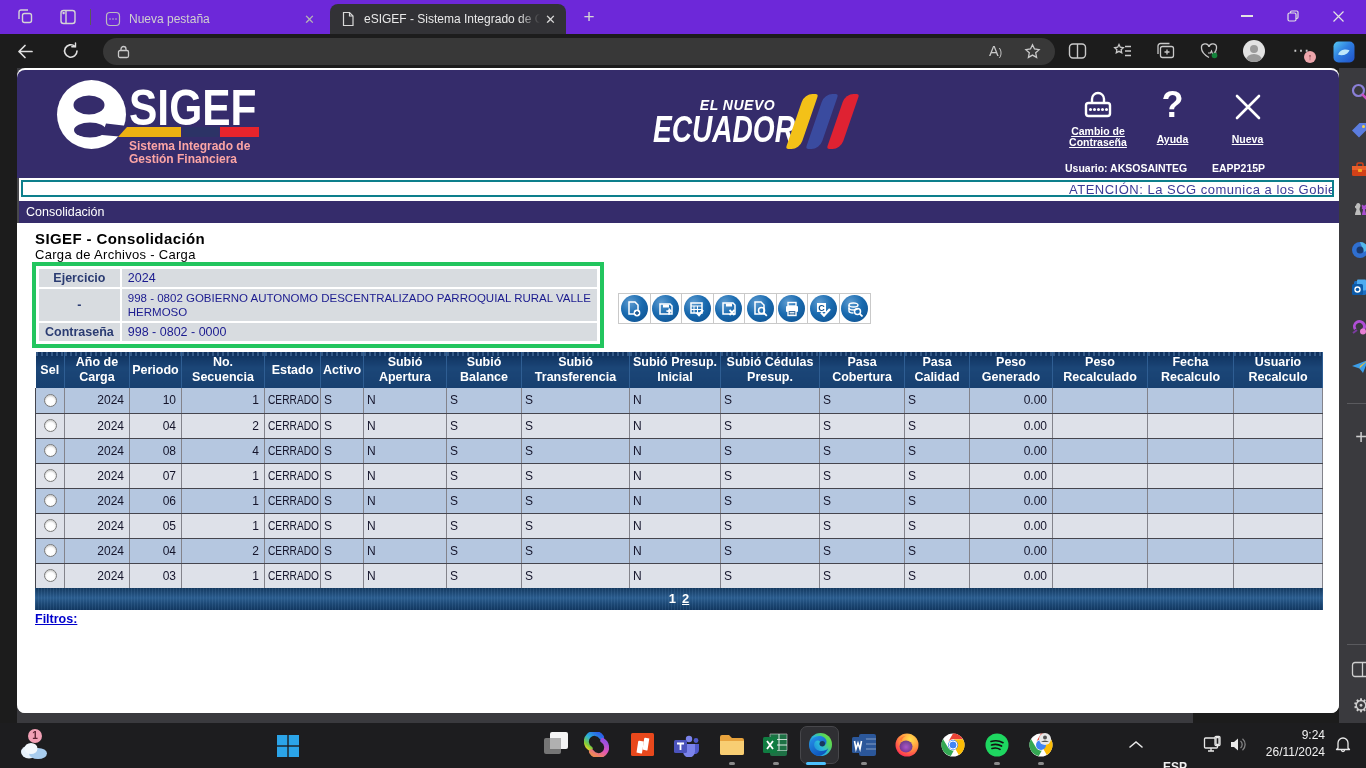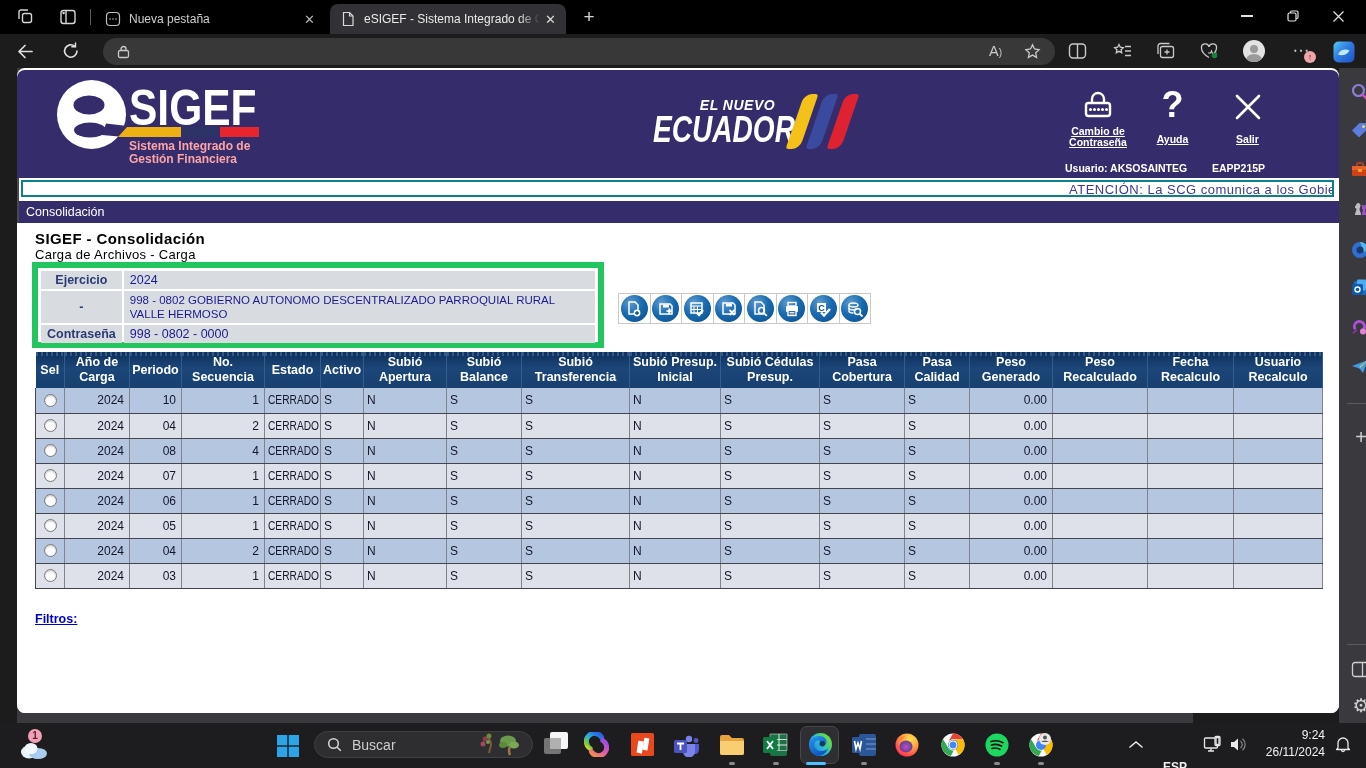--- a/index.html
+++ b/index.html
@@ -1,21 +1,21 @@
 <!DOCTYPE html>
 <html><head>
 <meta charset="utf-8">
 <style>
 * { margin:0; padding:0; box-sizing:border-box; }
 html,body { width:1366px; height:768px; overflow:hidden; background:#1c1c1c; font-family:"Liberation Sans", sans-serif; }
 .abs { position:absolute; }
 #stage { position:relative; width:1366px; height:768px; }
 
 
-#tabbar { position:absolute; left:0; top:0; width:1366px; height:34px; background:#000000;padding-left:30px; }
+#tabbar { position:absolute; left:0; top:0; width:1366px; height:34px; background:#6d28d9;padding-left:30px; }
 #addrbar { position:absolute; left:0; top:34px; width:1366px; height:34px; background:#1c1c1c; }
 #workspace { position:absolute; left:17px; top:68px; width:1176px; height:655px; background:#3a3a3e;padding-left:13px; }
 #page { position:absolute; left:0; top:0; width:1322px; height:645px; background:#ffffff; border-radius:8px; overflow:hidden; }
 #sidebar { position:absolute; left:1322px; top:0; width:44px; height:655px; background:#3a3a3e; }
 
 .tab { position:absolute; top:4px; height:30px; display:flex; align-items:center; color:#cfcfcf; font-size:12px; }
 .tab.active { background:#323236; border-radius:8px 8px 0 0; color:#e9e9e9; }
 .tabicon { width:16px; height:16px; margin:0 8px 0 10px; flex:0 0 auto; }
 .tclose { margin-left:auto; margin-right:10px; color:#b5b5b5; font-size:13px; }
 
@@ -28,21 +28,21 @@
 #hdr { position:absolute; left:0; top:2px; width:1322px; height:108px; background:#352c6b; border-radius:8px 8px 0 0; }
 #marquee { position:absolute; left:4px; top:112px; width:1313px; height:17px; background:#ffffff; border:2px solid #0d7f8c; overflow:hidden; }
 #marquee span { position:absolute; left:1046px; top:0px; font-size:13px; color:#3b3a96; white-space:nowrap; letter-spacing:0.5px; }
 #menubar { position:absolute; left:0; top:133px; width:1322px; height:22px; background:#352c6b; color:#ffffff; font-size:12.5px; line-height:22px; padding-left:9px; }
 
 #content { position:absolute; left:0; top:155px; width:1322px; height:490px; background:#fff; }
 h1.t1 { position:absolute; left:18px; top:7px; font-size:15px; color:#000; font-weight:bold; letter-spacing:0.4px; }
 .t2 { position:absolute; left:18px; top:24px; font-size:13px; color:#000; letter-spacing:0.3px; }
 
 
-#fbox { position:absolute; left:15px; top:39px; width:572px; height:86px; border:6px solid #22c55e; background:#ffffff; padding:1px; }
+#fbox { position:absolute; left:15px; top:39px; width:572px; height:86px; border:4px solid #22c55e; background:#ffffff; padding:1px; }
 #fbox table { border-collapse:separate; border-spacing:2px; width:100%; height:100%; }
 #fbox td { background:#d8dce0; color:#1b1b8f; font-size:12.5px; padding:2px 6px; vertical-align:middle; }
 #fbox td.lb { width:72px; color:#2b3c72; font-weight:bold; font-size:12.5px; text-align:center; }
 
 
 #icons { position:absolute; left:601px; top:70px; display:flex; }
 .ic { width:32.5px; height:31px; border:1px solid #c9c9c9; background:#fff; display:flex; align-items:center; justify-content:center; }
 .ic + .ic { margin-left:-1px; }
 .bub { width:27px; height:27px; border-radius:50%; background:radial-gradient(circle at 35% 28%, #5d9bd0 0%, #1a6bb0 45%, #0a4c8a 100%); display:flex; align-items:center; justify-content:center; }
 
@@ -197,21 +197,21 @@
             <circle cx="20.5" cy="22.5" r="1.5" fill="#fff" stroke="none"></circle>
             <circle cx="24.5" cy="22.5" r="1.5" fill="#fff" stroke="none"></circle>
             <circle cx="28.5" cy="22.5" r="1.5" fill="#fff" stroke="none"></circle>
         </svg>
         <div class="abs" style="left:1046px;top:56px;width:70px;text-align:center;font-size:10.5px;font-weight:bold;color:#fff;text-decoration:underline;line-height:10.5px;">Cambio de<br>Contraseña</div>
         <div class="abs" style="left:1128px;top:14px;width:55px;text-align:center;font-size:36px;font-weight:bold;color:#fff;">?</div>
         <div class="abs" style="left:1128px;top:63px;width:55px;text-align:center;font-size:10.5px;font-weight:bold;color:#fff;text-decoration:underline;">Ayuda</div>
         <svg class="abs" style="left:1215px;top:21px;" width="32" height="32" viewBox="0 0 32 32" stroke="#fff" stroke-width="2.6" stroke-linecap="round">
           <path d="M5 5 L27 27 M27 5 L5 27"></path>
         </svg>
-        <div class="abs" style="left:1203px;top:63px;width:55px;text-align:center;font-size:10.5px;font-weight:bold;color:#fff;text-decoration:underline;">Salir</div>
+        <div class="abs" style="left:1203px;top:63px;width:55px;text-align:center;font-size:10.5px;font-weight:bold;color:#fff;text-decoration:underline;">Nueva</div>
         <div class="abs" style="left:1048px;top:92px;font-size:10.5px;font-weight:bold;color:#fff;">Usuario: AKSOSAINTEG</div>
         <div class="abs" style="left:1195px;top:92px;font-size:10.5px;font-weight:bold;color:#fff;">EAPP215P</div>
       </div>
       <div id="marquee">
           <span>ATENCIÓN: La SCG comunica a los Gobiernos</span>
         </div>
       <div id="menubar">Consolidación</div>
       <div class="abs" style="left:0;top:110px;width:2px;height:535px;background:#48484c;"></div>
       <div id="content">
         <h1 class="t1">SIGEF - Consolidación</h1>
@@ -515,20 +515,21 @@
                 <td>S</td>
                 <td>S</td>
                 <td>S</td>
                 <td class="rt">0.00</td>
                 <td></td>
                 <td></td>
                 <td></td>
               </tr>
         </tbody>
           </table>
+        <div id="tfoot"><b>1</b><a>2</a></div>
         <div id="filtros">Filtros:</div>
       </div>
     </div>
     <div id="sidebar">
       <svg class="abs" style="left:11px;top:14px;" width="20" height="20" viewBox="0 0 20 20" fill="none">
           <circle cx="8.5" cy="8.5" r="5.5" stroke="#8a7fd6" stroke-width="2.2"></circle>
           <path d="M12.8 12.8l4 4" stroke="#c94fc0" stroke-width="2.6" stroke-linecap="round"></path>
         </svg>
       <svg class="abs" style="left:11px;top:53px;" width="20" height="20" viewBox="0 0 20 20">
           <path d="M2 9.5L9.5 2h7v7L9 16.5z" fill="#5b7de0"></path>
@@ -586,38 +587,20 @@
       <div class="abs" style="left:14px;top:0;width:14px;height:14px;border-radius:50%;background:#f2a0b5;color:#5c2333;font-size:10px;font-weight:bold;text-align:center;line-height:14px;">1</div>
     </div>
 
     <svg class="abs" style="left:277px;top:12px;" width="22" height="22" viewBox="0 0 22 22">
         <rect x="0" y="0" width="10.3" height="10.3" fill="#2ba4e8"></rect>
         <rect x="11.7" y="0" width="10.3" height="10.3" fill="#2ba4e8"></rect>
         <rect x="0" y="11.7" width="10.3" height="10.3" fill="#2ba4e8"></rect>
         <rect x="11.7" y="11.7" width="10.3" height="10.3" fill="#2ba4e8"></rect>
       </svg>
 
-    <div id="searchpill">
-      <svg style="margin-left:12px;" width="16" height="16" viewBox="0 0 16 16" fill="none" stroke="#d5d5d5" stroke-width="1.5">
-          <circle cx="6.5" cy="6.5" r="4.8"></circle>
-          <path d="M10.2 10.2l3.6 3.6"></path>
-        </svg>
-      <span style="margin-left:9px;">Buscar</span>
-      <svg style="margin-left:auto;margin-right:10px;" width="42" height="24" viewBox="0 0 42 24">
-          <path d="M6 4c3 1 5 4 5 8l-2 8" stroke="#7a5a3a" stroke-width="2" fill="none"></path>
-          <circle cx="5" cy="6" r="2.5" fill="#8a3a4a"></circle>
-          <circle cx="9" cy="3" r="2.5" fill="#6a8a3a"></circle>
-          <circle cx="3" cy="11" r="2.5" fill="#a04a5a"></circle>
-          <circle cx="8" cy="9" r="2" fill="#7a9a4a"></circle>
-          <path d="M30 22c-2-5 0-8 0-8" stroke="#9a7a4a" stroke-width="2.5" fill="none"></path>
-          <ellipse cx="28" cy="8" rx="8" ry="5.5" fill="#6a9a4a"></ellipse>
-          <ellipse cx="34" cy="12" rx="5" ry="3.5" fill="#7aa855"></ellipse>
-          <ellipse cx="23" cy="12" rx="4" ry="3" fill="#5a8a3a"></ellipse>
-        </svg>
-    </div>
 
     <svg class="abs" style="left:543px;top:8px;" width="26" height="25" viewBox="0 0 26 25">
         <rect x="1" y="7" width="17" height="16" rx="2" fill="#757575"></rect>
         <rect x="7" y="1" width="18" height="17" rx="2" fill="#f5f5f5"></rect>
         <rect x="7" y="7" width="11" height="11" fill="#b0b0b0"></rect>
       </svg>
 
     <svg class="abs" style="left:584px;top:9px;" width="25" height="25" viewBox="0 0 25 25">
         <defs>
           <linearGradient id="cplA" x1="0.8" y1="0" x2="0" y2="1">

